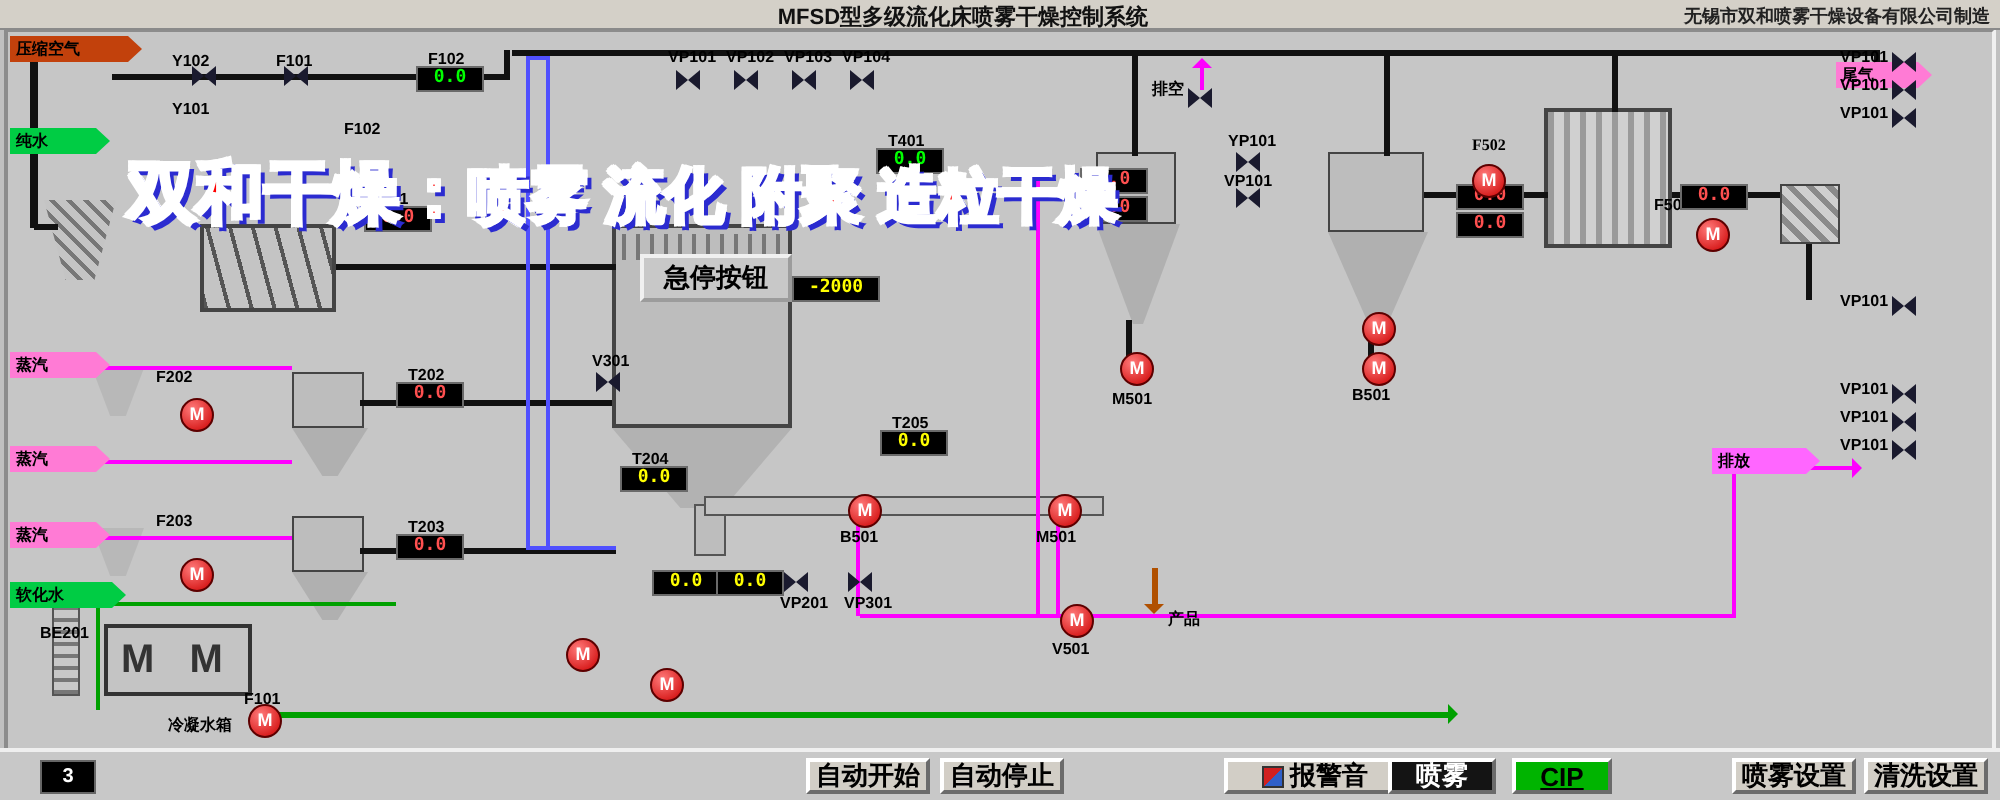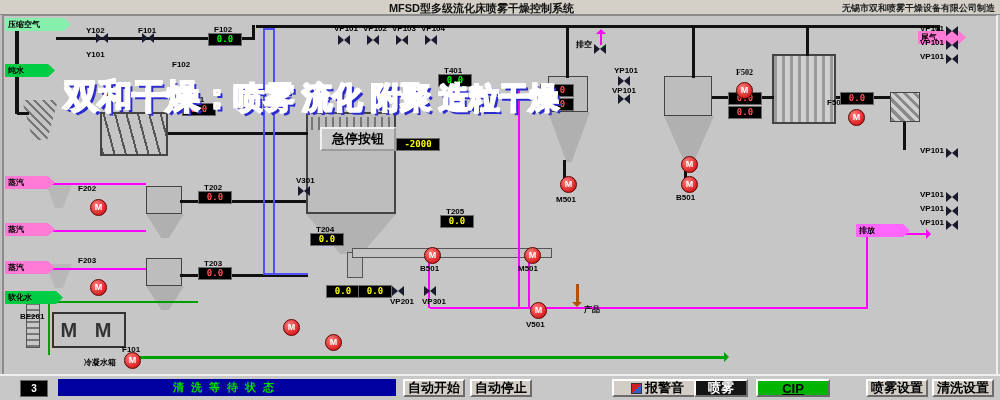--- a/index.html
+++ b/index.html
@@ -162,21 +162,21 @@
       <div class="pipe" style="left: 263px; top: 28px; width: 12px; height: 2px; background: rgb(80, 80, 255);"></div>
       <div class="pipe" style="left: 263px; top: 273px; width: 45px; height: 2px; background: rgb(80, 80, 255);"></div>
       <div class="pipe" style="left: 48px; top: 301px; width: 150px; height: 2px; background: rgb(0, 160, 0);"></div>
       <div class="pipe" style="left: 48px; top: 301px; width: 2px; height: 54px; background: rgb(0, 160, 0);"></div>
       <div class="pipe" style="left: 130px; top: 356px; width: 596px; height: 3px; background: rgb(0, 160, 0);"></div>
       <div class="pipe" style="left: 576px; top: 284px; width: 3px; height: 20px; background: rgb(176, 80, 0);"></div>
       <div class="ah" style="left: 926px; top: 229px; border-left-color: rgb(255, 0, 255);"></div>
       <div class="ah" style="left: 596px; top: 24px; border-bottom-color: rgb(255, 0, 255);"></div>
       <div class="ah" style="left: 724px; top: 352px; border-left-color: rgb(0, 160, 0);"></div>
       <div class="ah" style="left: 572px; top: 302px; border-top-color: rgb(176, 80, 0);"></div>
-      <div class="flowlbl" style="left: 5px; top: 18px; min-width: 54px; background: #86efac; color: rgb(0, 0, 0);">压缩空气</div>
+      <div class="flowlbl" style="left: 5px; top: 18px; min-width: 54px; background: #c2410c; color: rgb(0, 0, 0);">压缩空气</div>
       <div class="flowlbl" style="left: 5px; top: 64px; min-width: 38px; background: rgb(0, 204, 68); color: rgb(0, 0, 0);">纯水</div>
       <div class="flowlbl" style="left: 5px; top: 176px; min-width: 38px; background: rgb(255, 123, 213); color: rgb(0, 0, 0);">蒸汽</div>
       <div class="flowlbl" style="left: 5px; top: 223px; min-width: 38px; background: rgb(255, 123, 213); color: rgb(0, 0, 0);">蒸汽</div>
       <div class="flowlbl" style="left: 5px; top: 261px; min-width: 38px; background: rgb(255, 123, 213); color: rgb(0, 0, 0);">蒸汽</div>
       <div class="flowlbl" style="left: 5px; top: 291px; min-width: 46px; background: rgb(0, 204, 68); color: rgb(0, 0, 0);">软化水</div>
       <div class="flowlbl" style="left: 918px; top: 31px; min-width: 36px; background: rgb(255, 123, 213); color: rgb(0, 0, 0);">尾气</div>
       <div class="flowlbl" style="left: 856px; top: 224px; min-width: 42px; background: rgb(255, 102, 255); color: rgb(0, 0, 0);">排放</div>
       <div class="tag" style="left: 86px; top: 26px;">Y102</div>
       <div class="tag" style="left: 86px; top: 50px;">Y101</div>
       <div class="tag" style="left: 138px; top: 26px;">F101</div>
@@ -323,38 +323,35 @@
       <div class="motor" style="left: 848px; top: 109px;">M</div>
       <div class="motor" style="left: 124px; top: 352px;">M</div>
     </div>
 
   <div class="watermark" style="color: rgb(255, 0, 0);">
     <span class="wm-brand">双和干燥：</span><span class="wm-slogan">喷雾 流化 附聚 造粒干燥</span>
   </div>
 
   <div class="bottombar">
     <div class="counter">3</div>
-    <div class="statusbox">
-      <span>清洗等待状态</span>
-    </div>
     <div id="btns">
         <button class="bbtn" style="left: 403px; width: 62px;">
           <span>自动开始</span>
         </button>
         <button class="bbtn" style="left: 470px; width: 62px;">
           <span>自动停止</span>
         </button>
         <button class="bbtn" style="left: 612px; width: 91px;">
           <span class="alarm-ico"></span>
           <span>报警音</span>
         </button>
         <button class="bbtn dark" style="left: 694px; width: 54px;">
           <span>喷雾</span>
         </button>
-        <button class="bbtn green" style="left: 756px; width: 74px; text-decoration: underline;">
+        <button class="bbtn green" style="left: 756px; width: 50px; text-decoration: underline;">
           <span>CIP</span>
         </button>
         <button class="bbtn" style="left: 866px; width: 62px;">
           <span>喷雾设置</span>
         </button>
         <button class="bbtn" style="left: 932px; width: 62px;">
           <span>清洗设置</span>
         </button>
       </div>
   </div>

